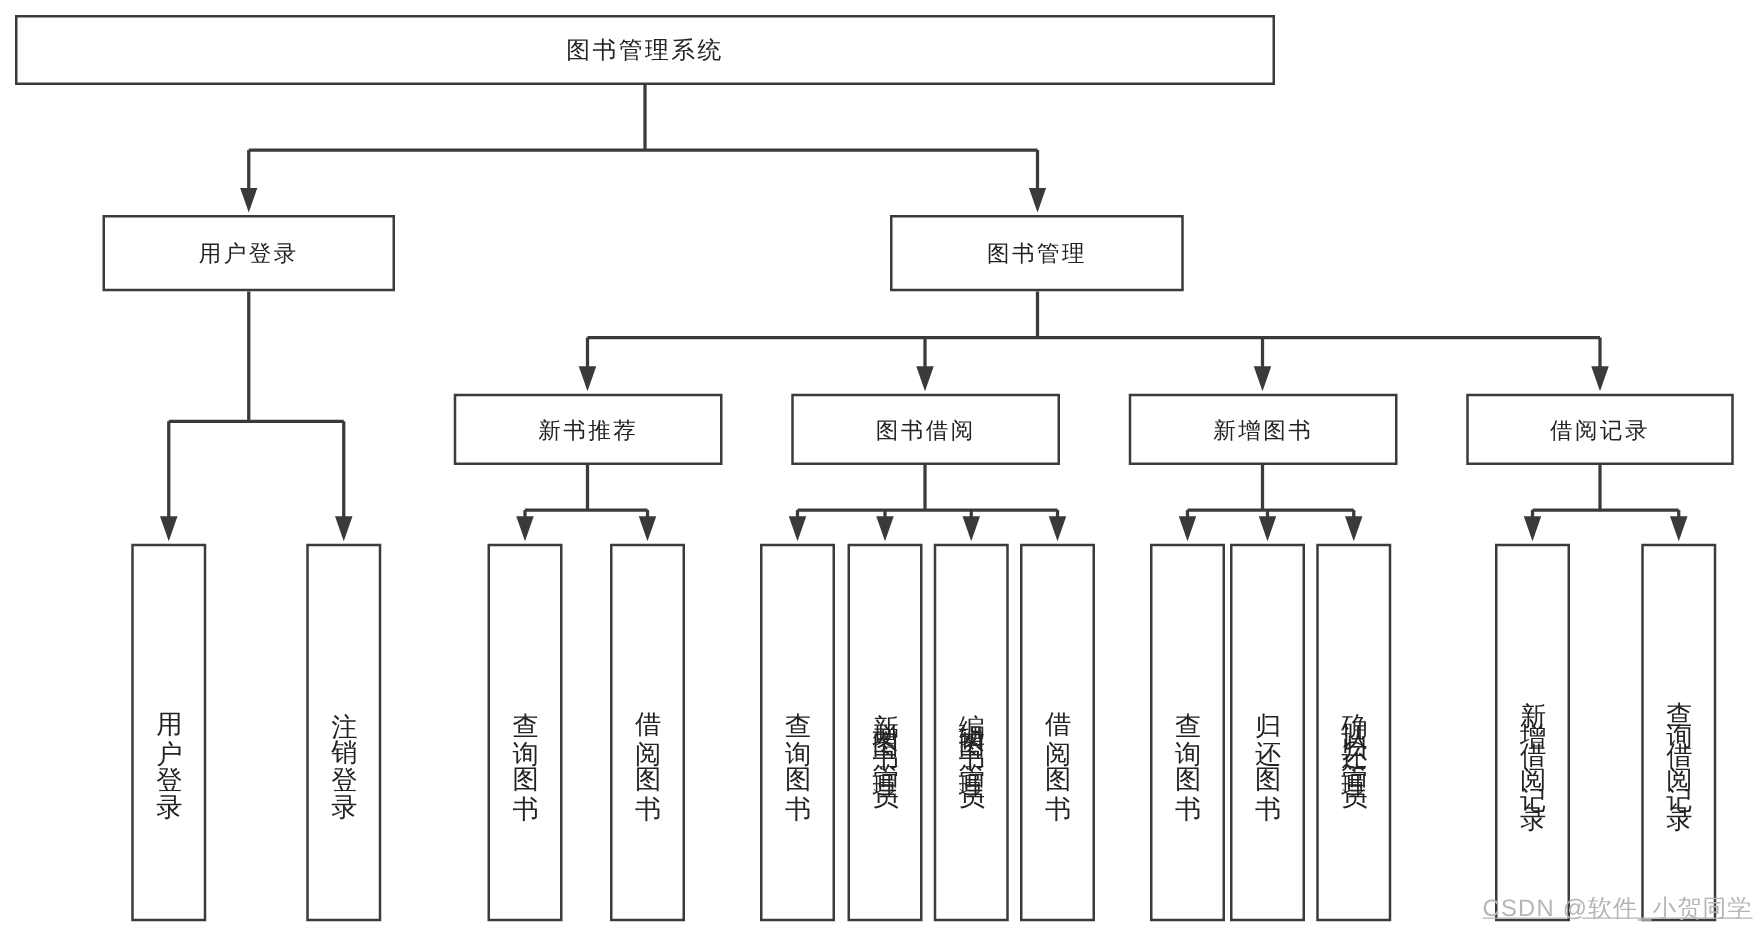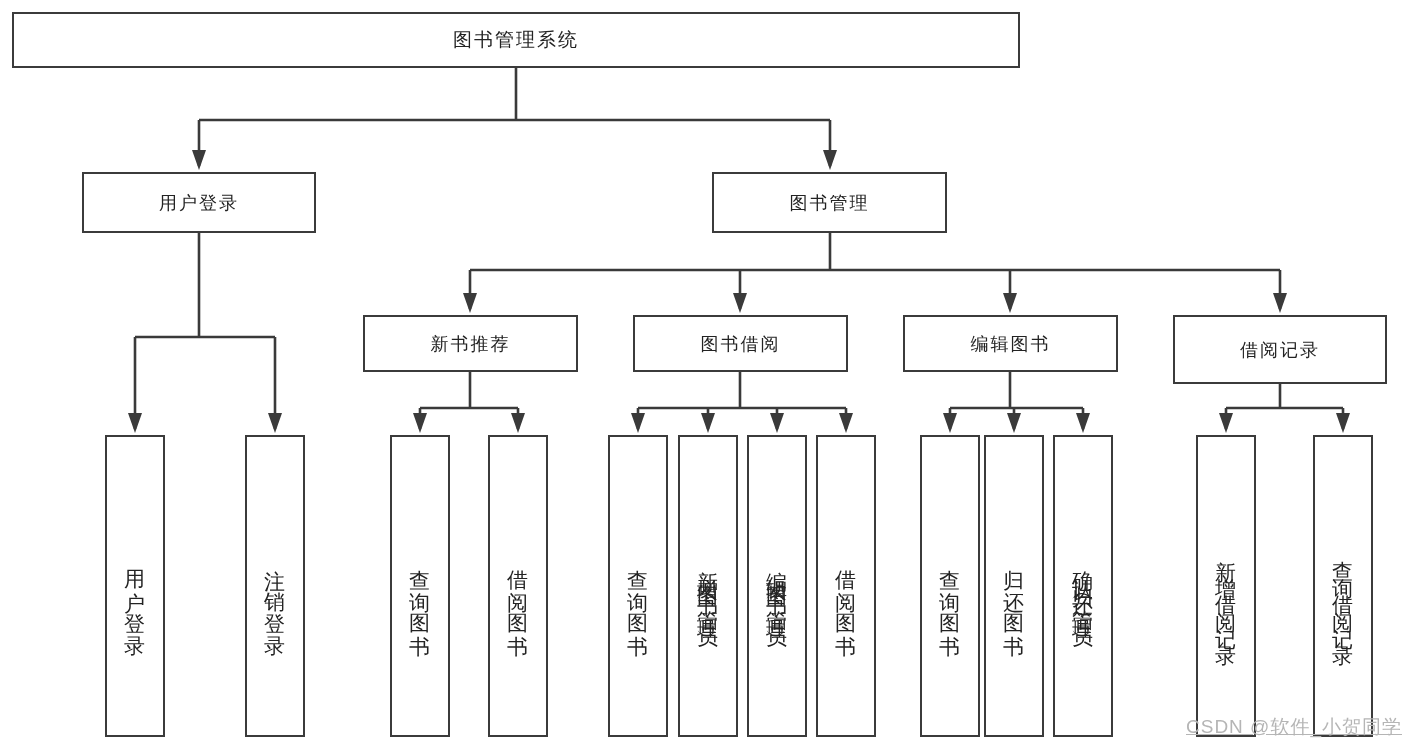--- a/index.html
+++ b/index.html
@@ -116,23 +116,23 @@
     <span class="lbl">图书管理</span>
   </div>
 
   <div class="node branch" style="left:363px;top:315px;width:215px;height:57px;">
     <span class="lbl">新书推荐</span>
   </div>
   <div class="node branch" style="left:633px;top:315px;width:215px;height:57px;text-align:right;">
     <span class="lbl">图书借阅</span>
   </div>
   <div class="node branch" style="left:903px;top:315px;width:215px;height:57px;">
-    <span class="lbl">编辑图书</span>
+    <span class="lbl">新增图书</span>
   </div>
-  <div class="node branch" style="left:1173px;top:315px;width:214px;height:69px;">
+  <div class="node branch" style="left:1173px;top:315px;width:214px;height:57px;">
     <span class="lbl">借阅记录</span>
   </div>
 
   <div class="node leaf ls4" style="left:105px;top:435px;width:60px;height:302px;">
     <span class="lbl">用户登录</span>
   </div>
   <div class="node leaf ls4" style="left:245px;top:435px;width:60px;height:302px;">
     <span class="lbl">注销登录</span>
   </div>
 

